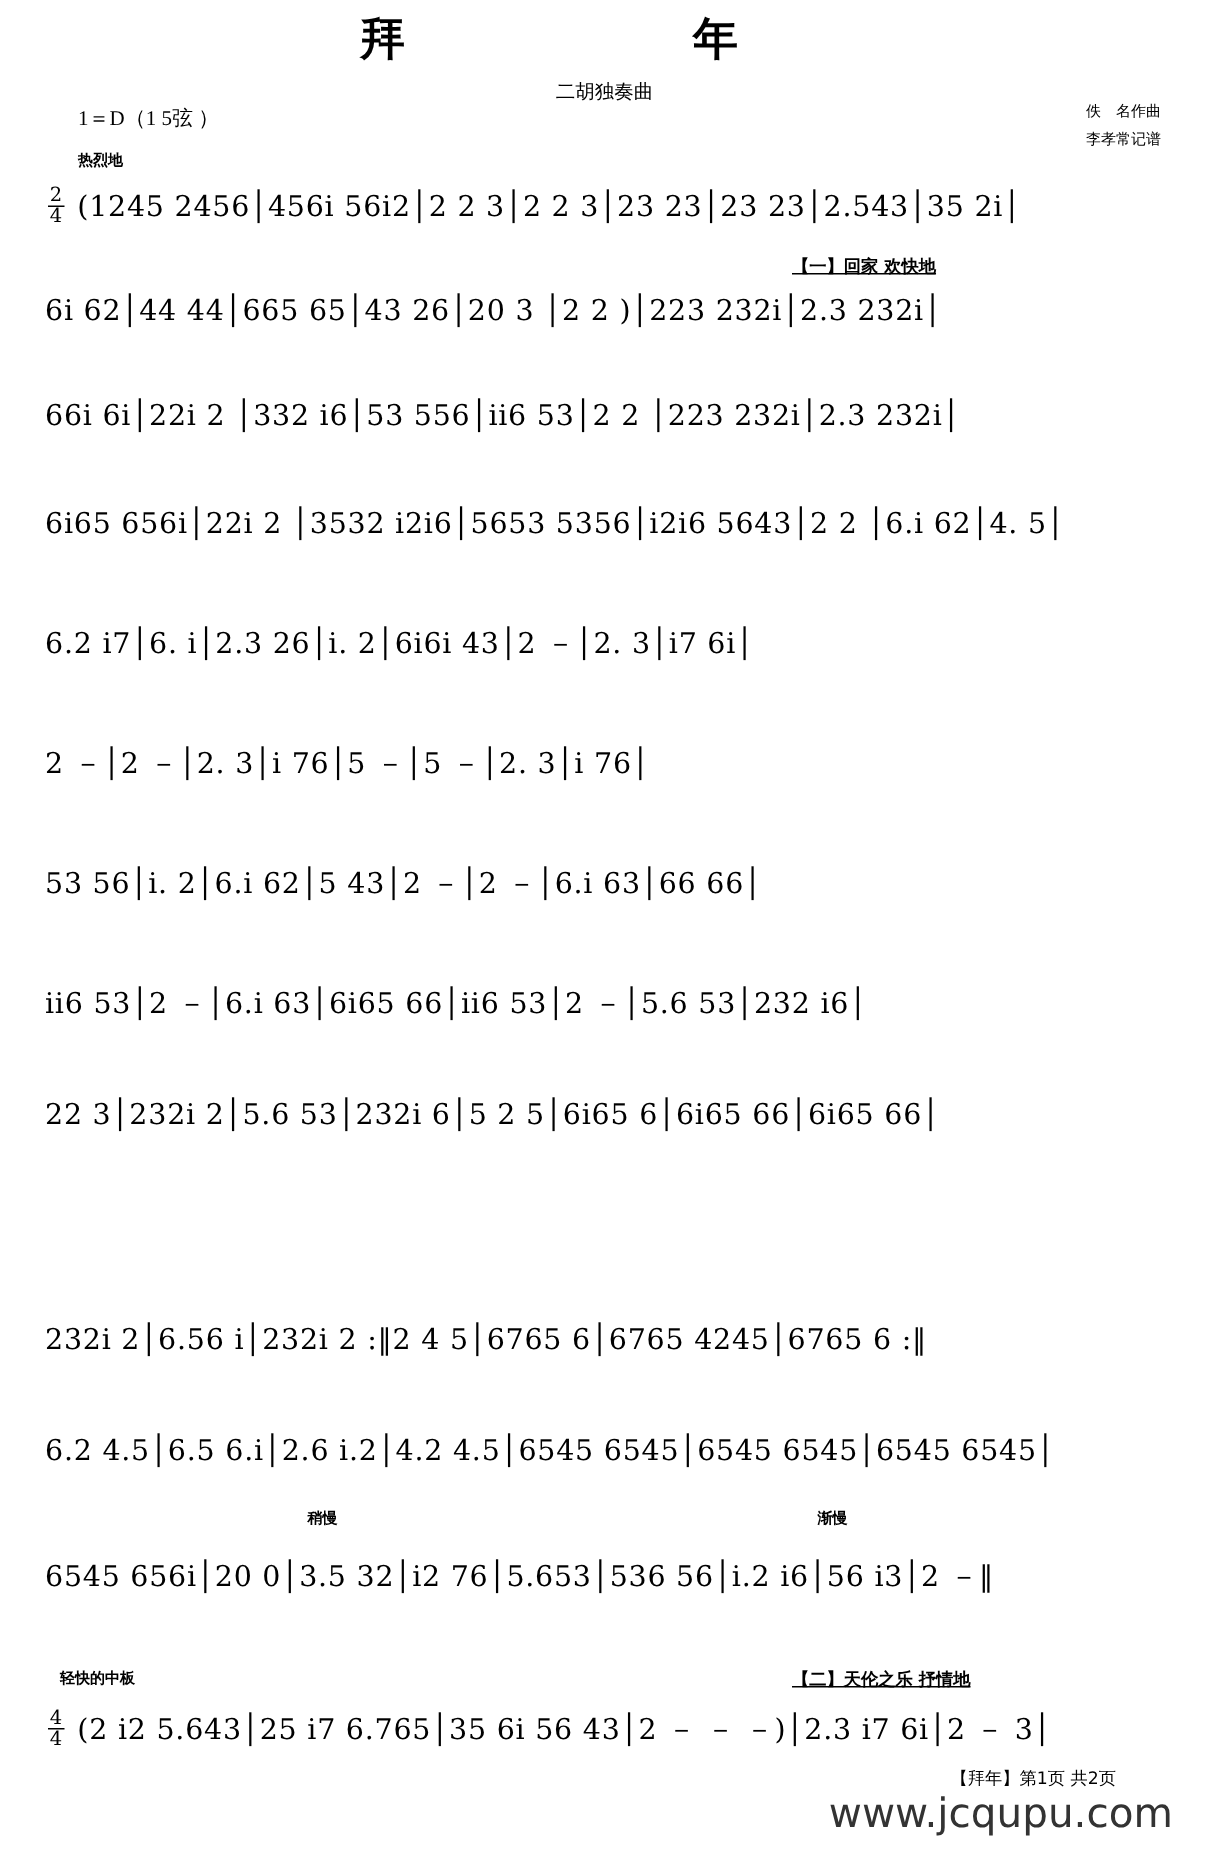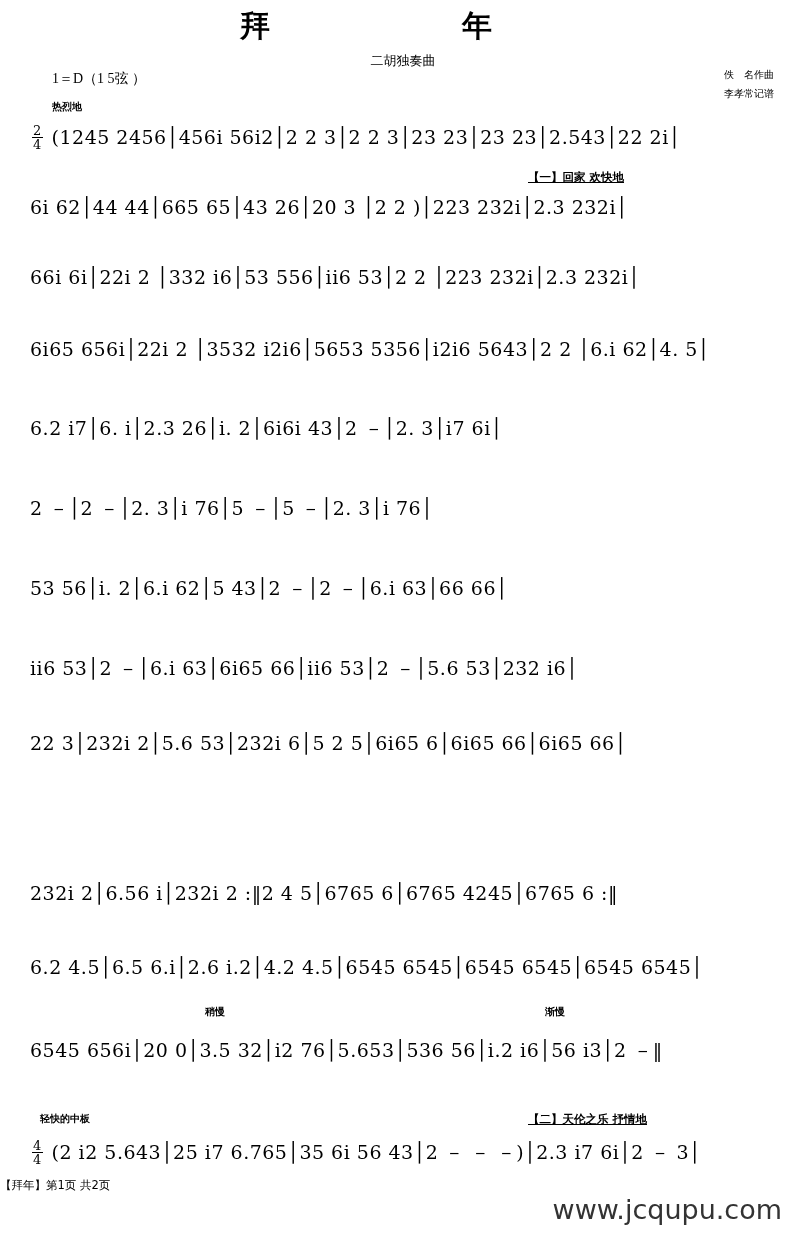--- a/index.html
+++ b/index.html
@@ -104,21 +104,21 @@
   .meter .den { position: absolute; top: 12px; left: 0; width: 15px; }
   .meter .bar {
     position: absolute; left: 2px; top: 11px; width: 11px;
     border-top: 1px solid #000;
   }
   .footer-note {
     position: absolute;
     bottom: 40px;
     left: 0;
     width: 744px;
-    text-align: left;
+    text-align: right;
     font-size: 11.5px;
     font-family: "DejaVu Sans", sans-serif;
   }
   .watermark {
     position: absolute;
     bottom: 8px;
     right: 22px;
     font-size: 27px;
     color: #333;
     font-family: "DejaVu Sans", sans-serif;
@@ -144,21 +144,21 @@
   <div class="tempo-mark" style="top:1112px; left:40px;">轻快的中板</div>
   <div class="section-mark" style="top:1112px; left:528px;">【二】天伦之乐  抒情地</div>
 
   <div class="row" style="top:112px;">
     <div class="line" style="left:30px;">
       <span class="meter">
         <span class="num">2</span>
         <span class="bar"></span>
         <span class="den">4</span>
       </span>
-      <span>(1245 2456│456i 56i2│2  2   3│2  2   3│23 23│23 23│2.543│22 2i│</span>
+      <span>(1245 2456│456i 56i2│2  2   3│2  2   3│23 23│23 23│2.543│35 2i│</span>
     </div>
   </div>
 
   <div class="row" style="top:182px;">
     <div class="line"><span>6i 62│44 44│665 65│43 26│20 3 │2  2 )│223 232i│2.3 232i│</span></div>
   </div>
   <div class="row" style="top:252px;">
     <div class="line"><span>66i 6i│22i 2 │332 i6│53 556│ii6 53│2   2 │223 232i│2.3 232i│</span></div>
   </div>
   <div class="row" style="top:324px;">

